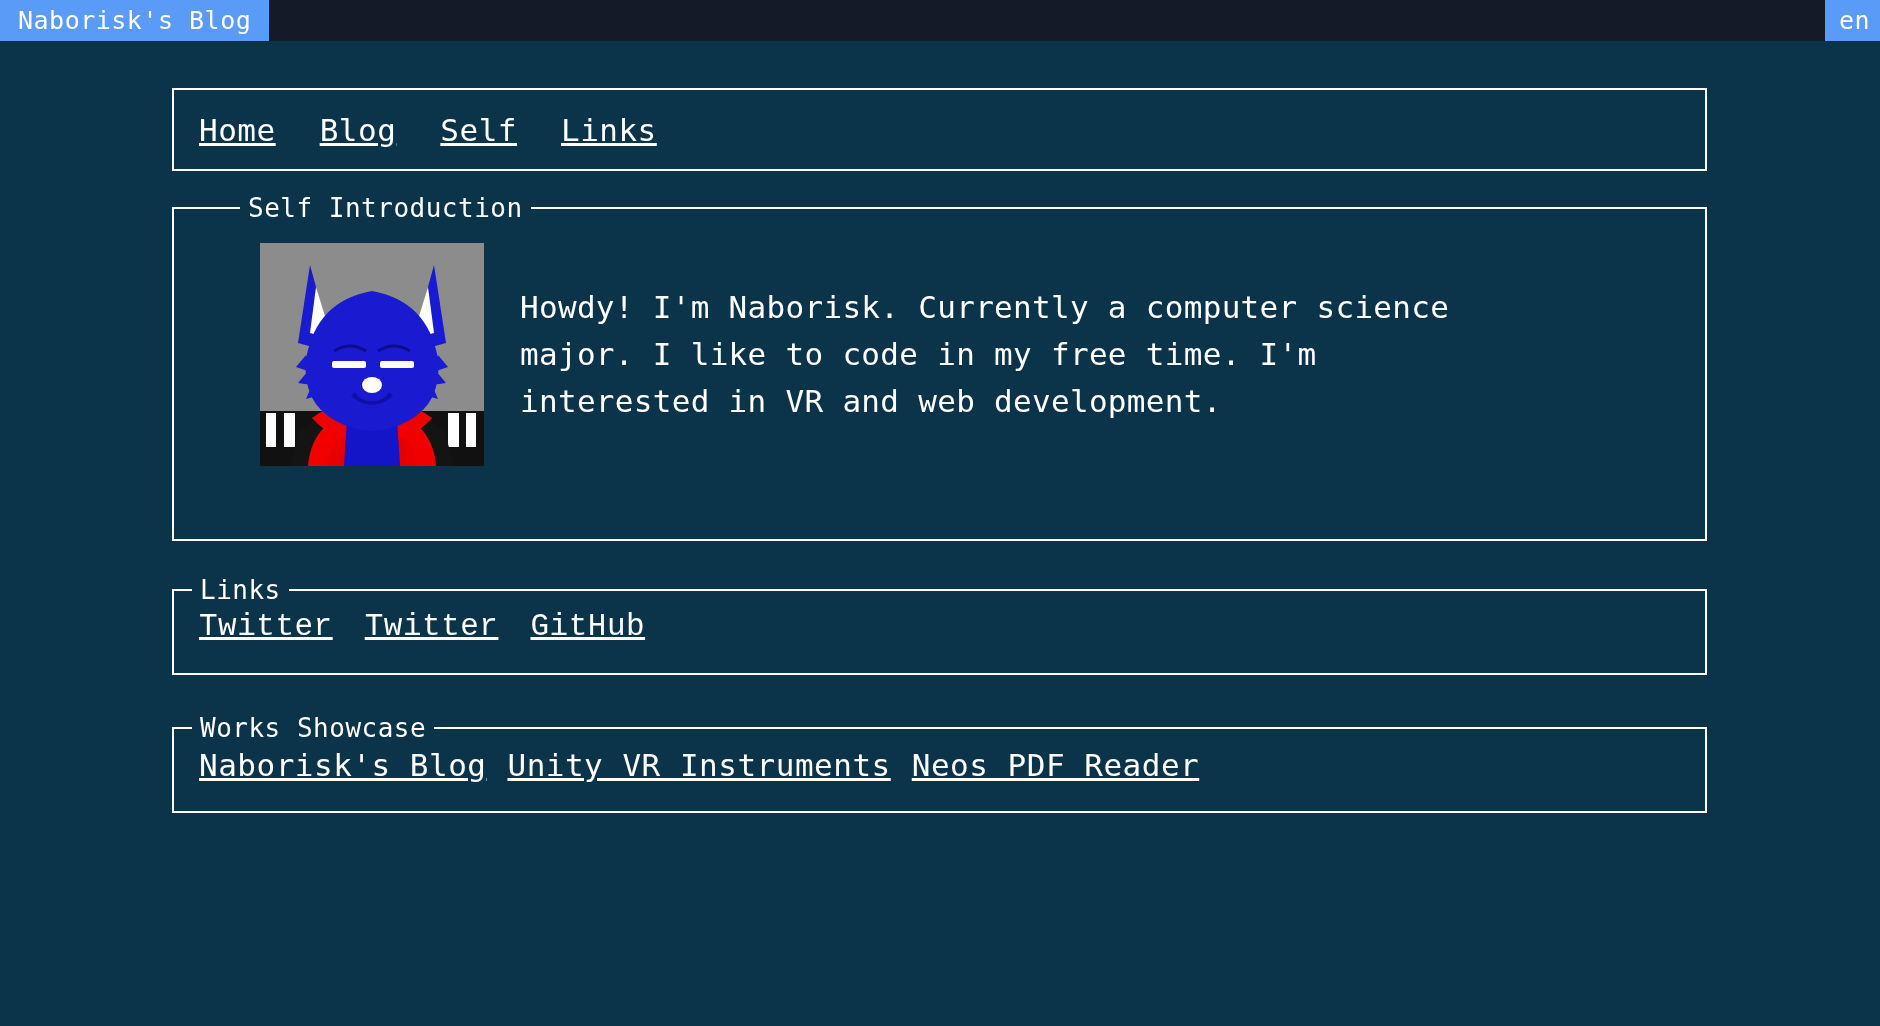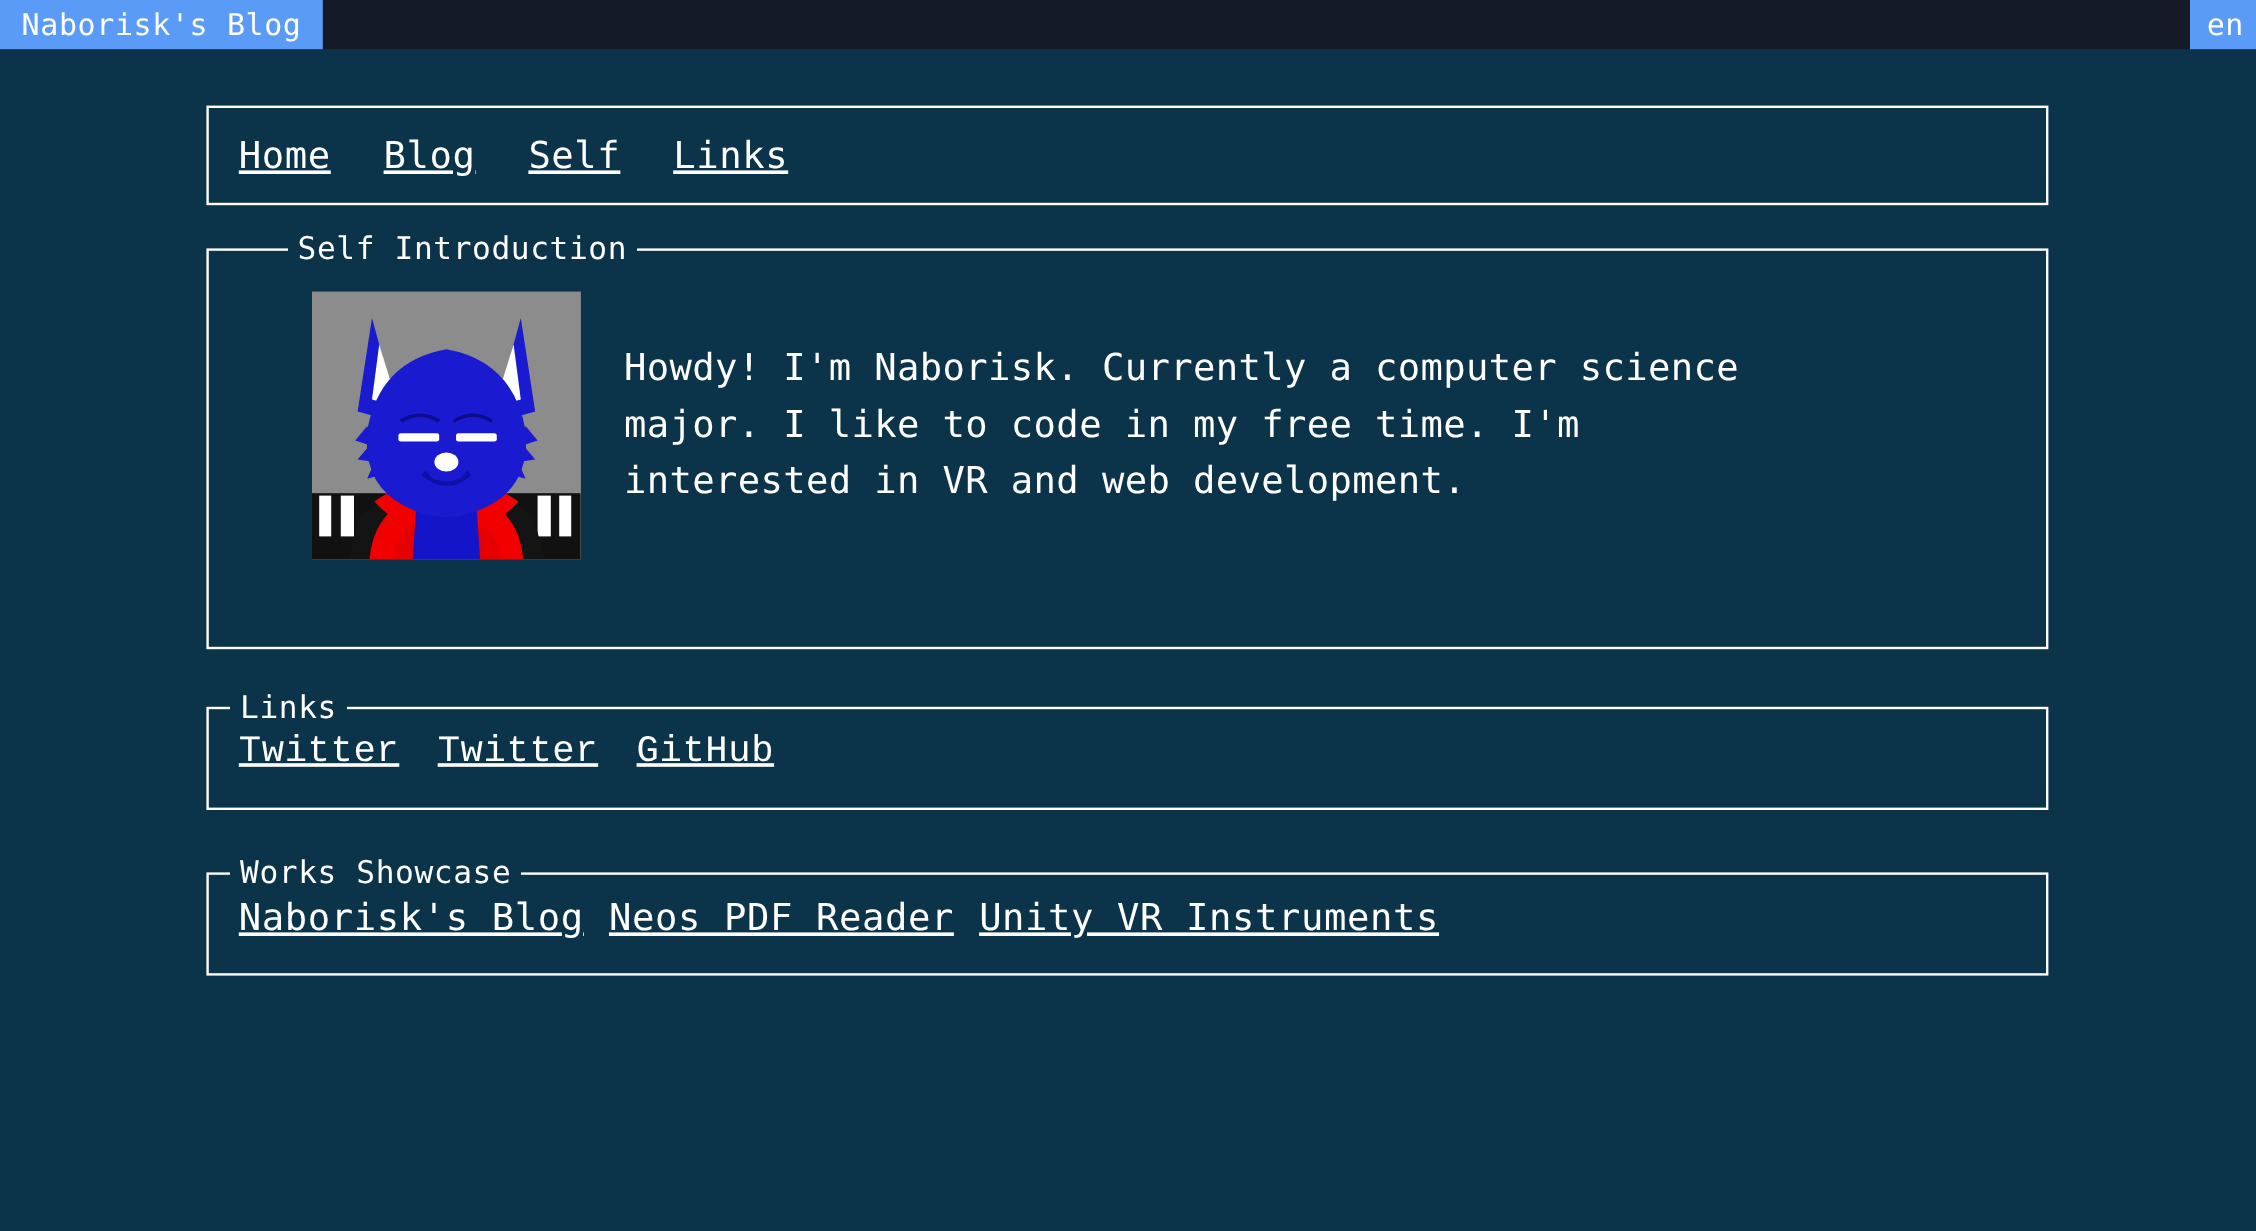--- a/index.html
+++ b/index.html
@@ -249,18 +249,18 @@
       <a href="#">Twitter</a>
       <a href="#">Twitter</a>
       <a href="#">GitHub</a>
     </div>
   </fieldset>
 
   <fieldset id="panel-works" class="panel">
     <legend>Works Showcase</legend>
     <div id="works-body">
       <a href="#">Naborisk's Blog</a>
+      <a href="#">Unity VR Instruments</a>
       <a href="#">Neos PDF Reader</a>
-      <a href="#">Unity VR Instruments</a>
     </div>
   </fieldset>
 
 </div>
 
 </body></html>

